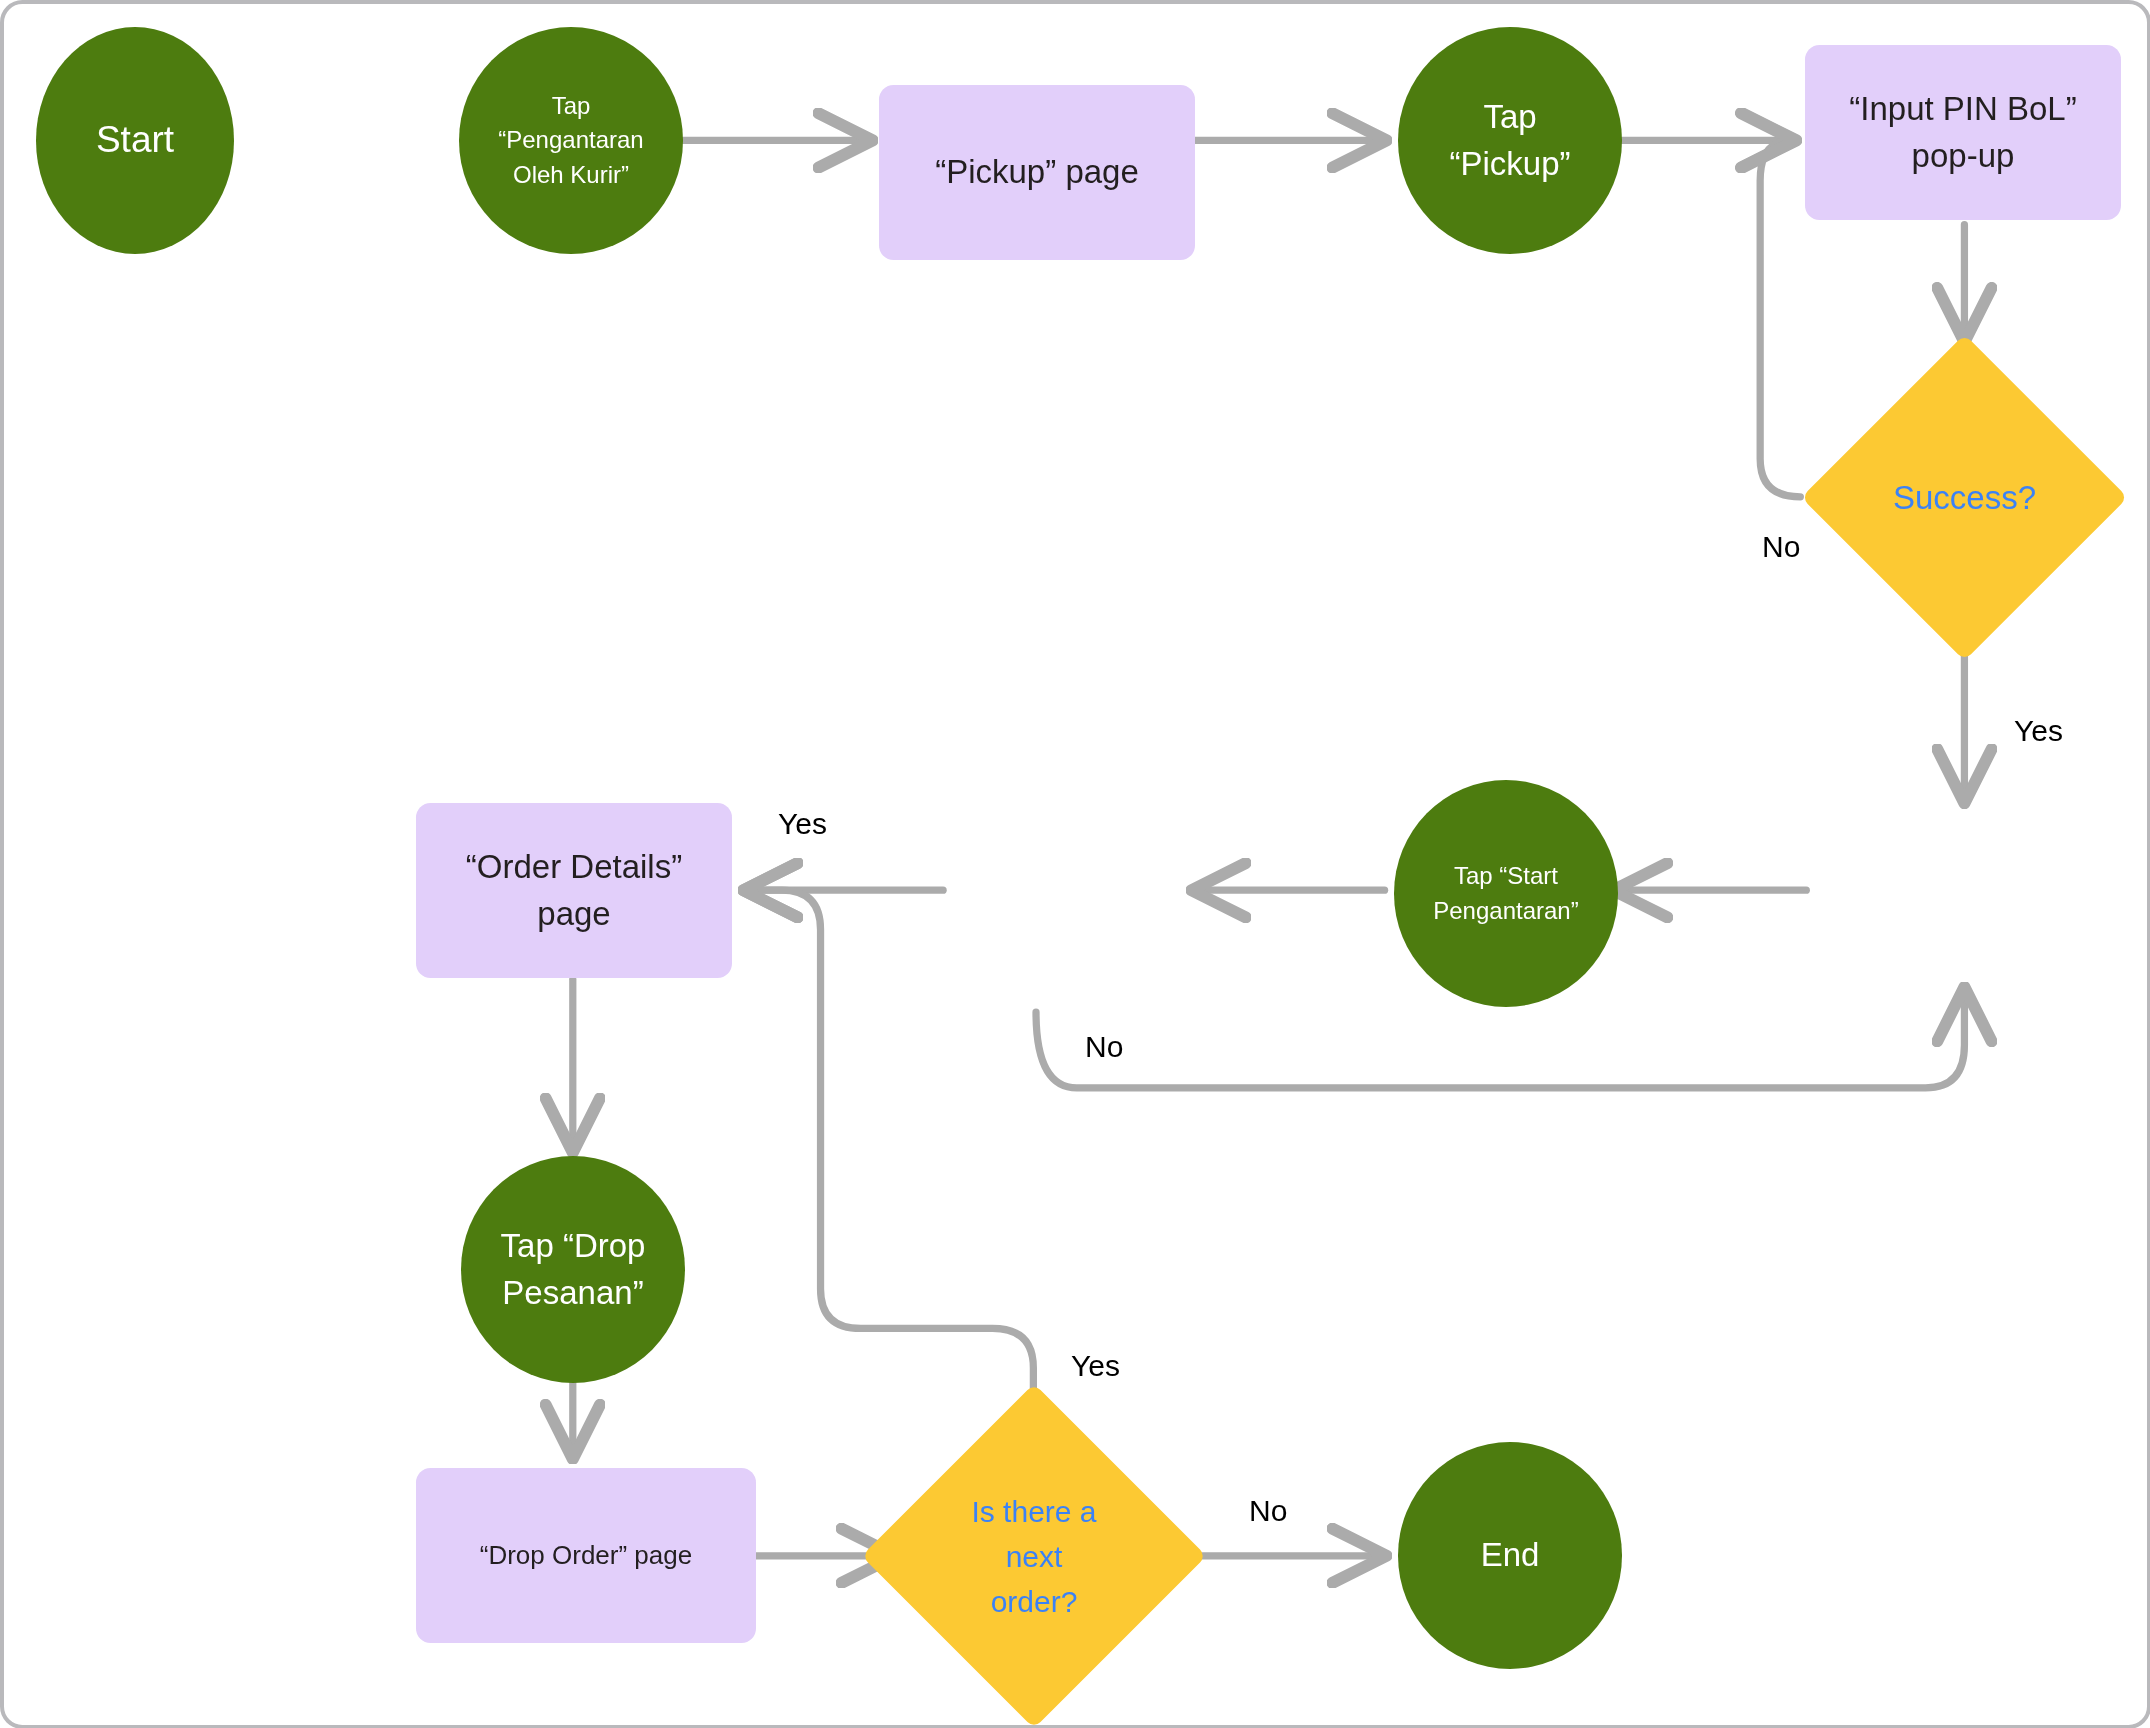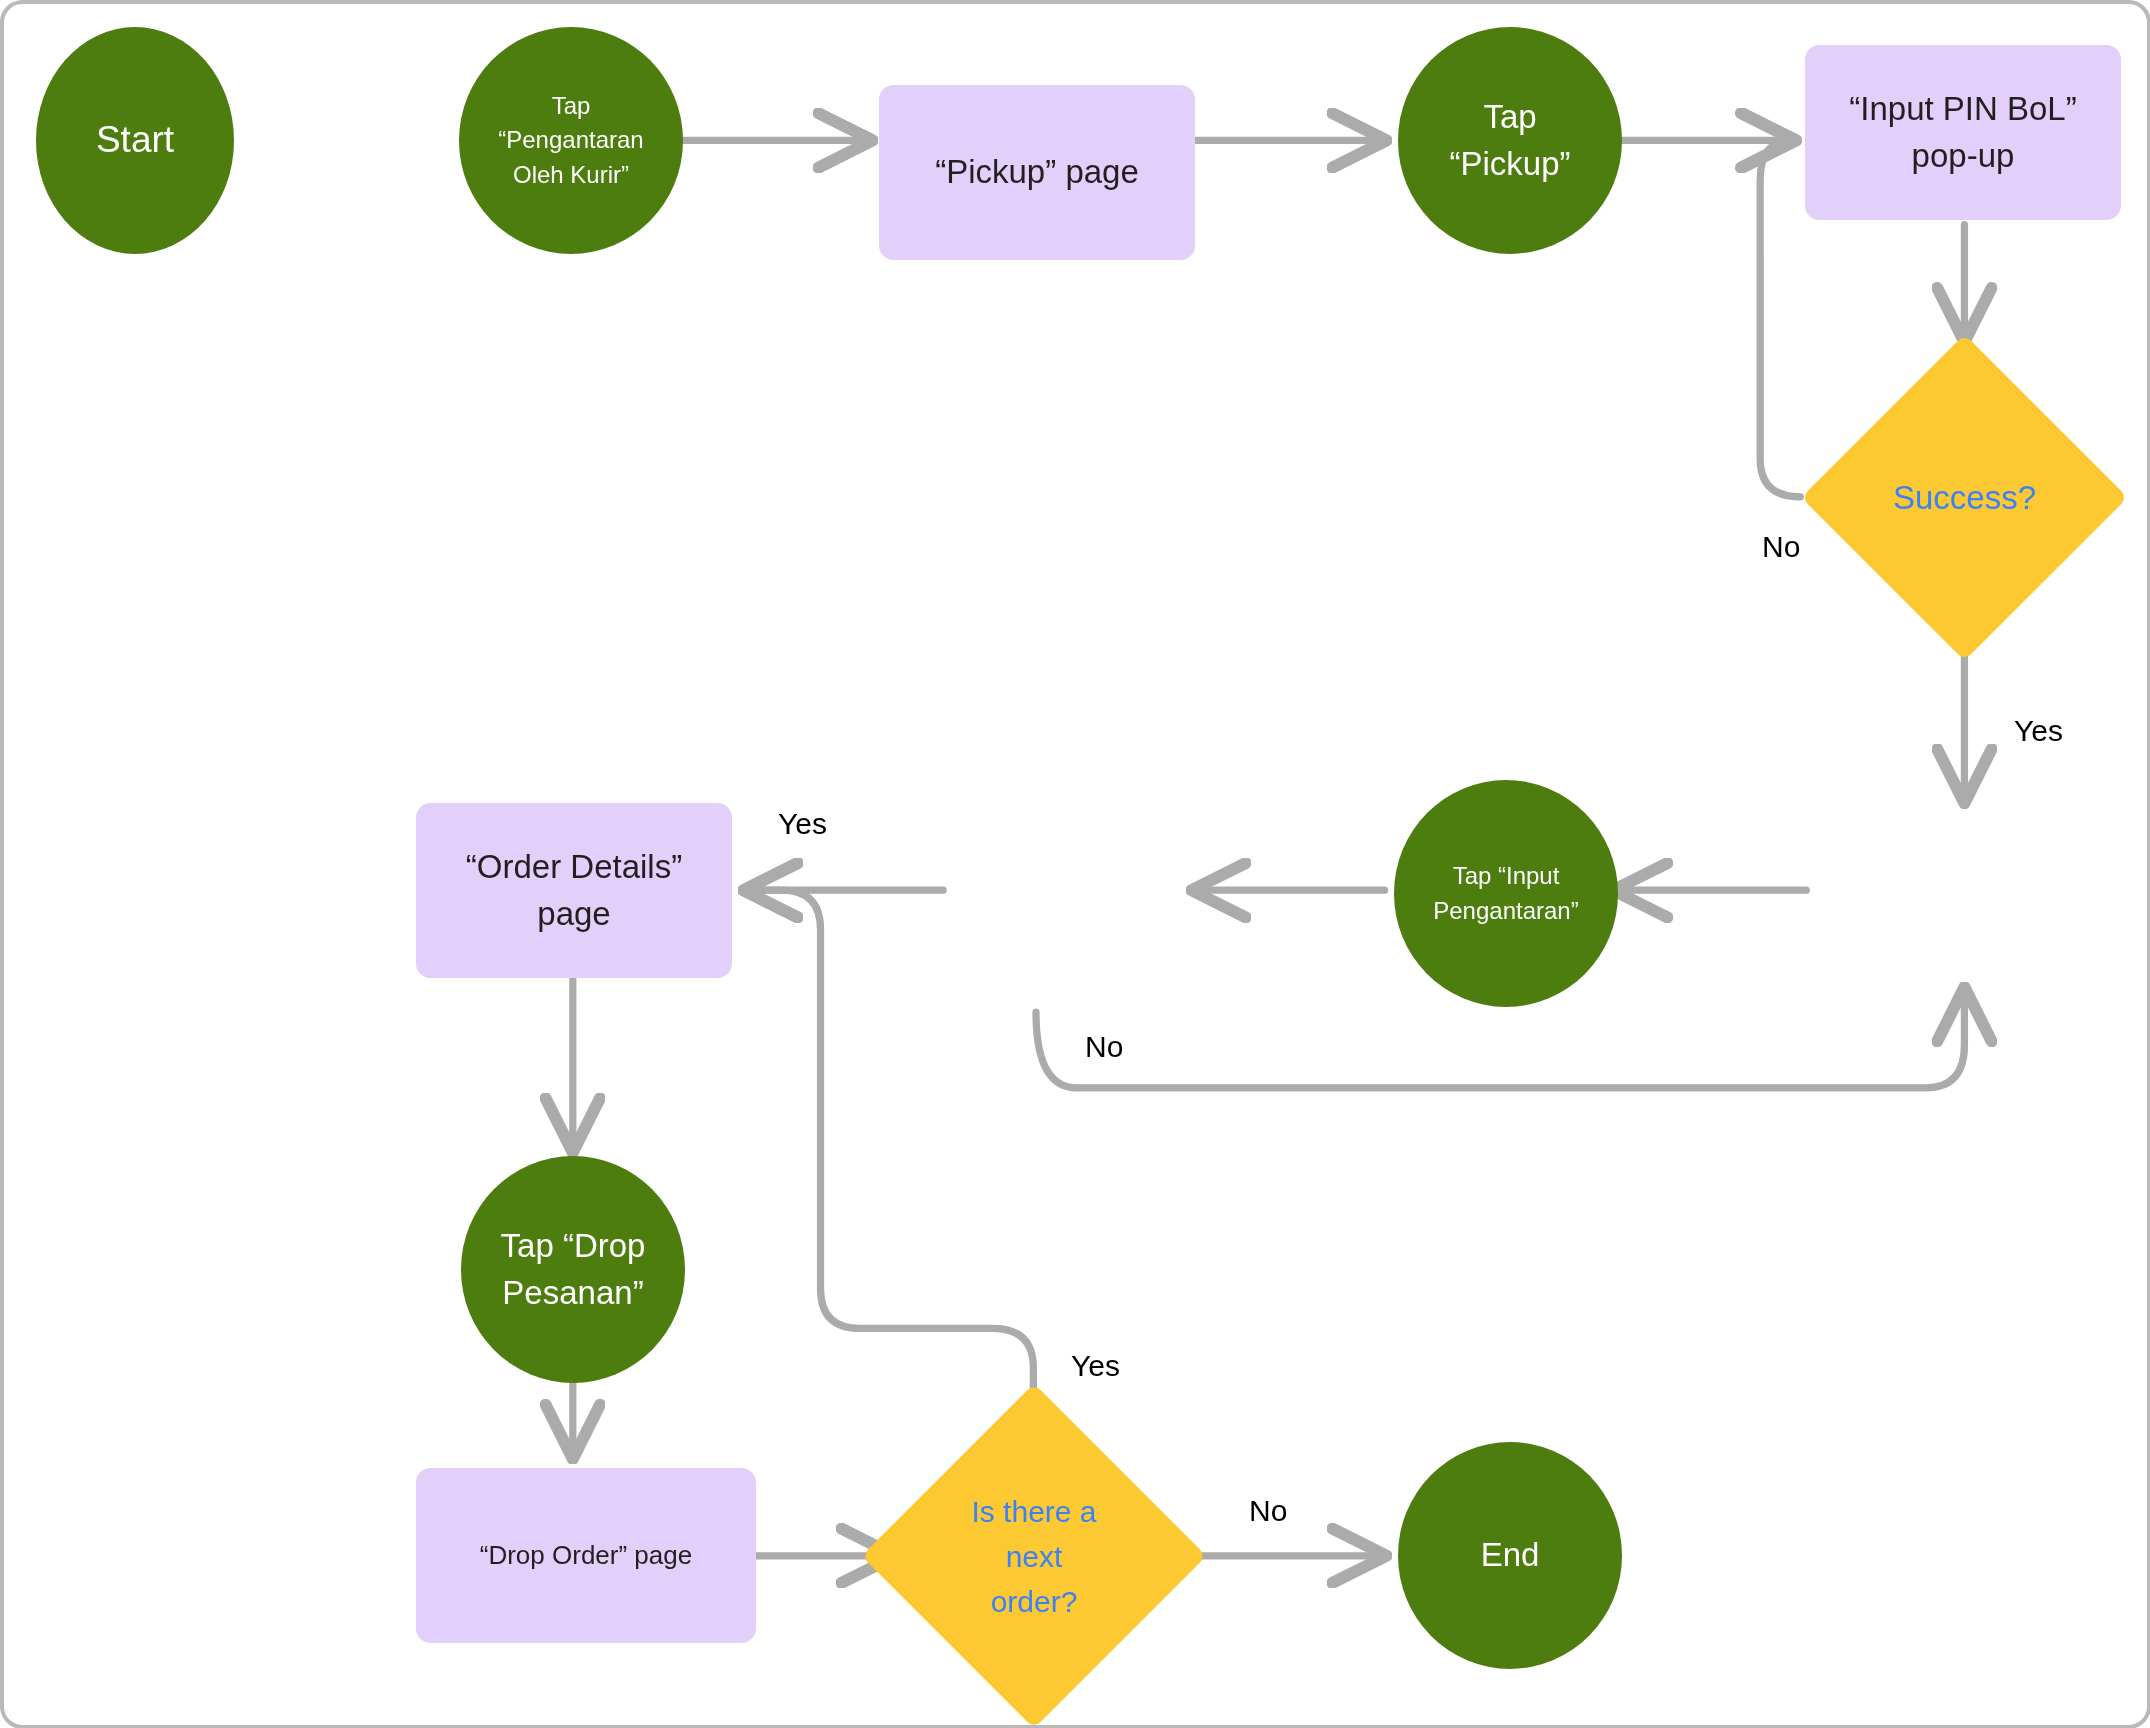--- a/index.html
+++ b/index.html
@@ -151,21 +151,21 @@
 pop-up</span>
   </div>
 
   <div class="node-diamond-wrap" style="left:1845px; top:378px; width:231px; height:231px;">
     <div class="node-diamond-shape"></div>
     <div class="node-diamond-label inner" style="font-size:33px;">Success?</div>
   </div>
 
 
   <div class="node node-circle" style="left:1390px; top:776px; width:224px; height:227px; font-size:24px;">
-    <span class="inner">Tap “Input
+    <span class="inner">Tap “Start
 Pengantaran”</span>
   </div>
 
 
   <div class="node node-rect" style="left:412px; top:799px; width:316px; height:175px; font-size:33px;">
     <span class="inner">“Order Details”
 page</span>
   </div>
 
   <div class="node node-circle" style="left:457px; top:1152px; width:224px; height:227px; font-size:33px;">

